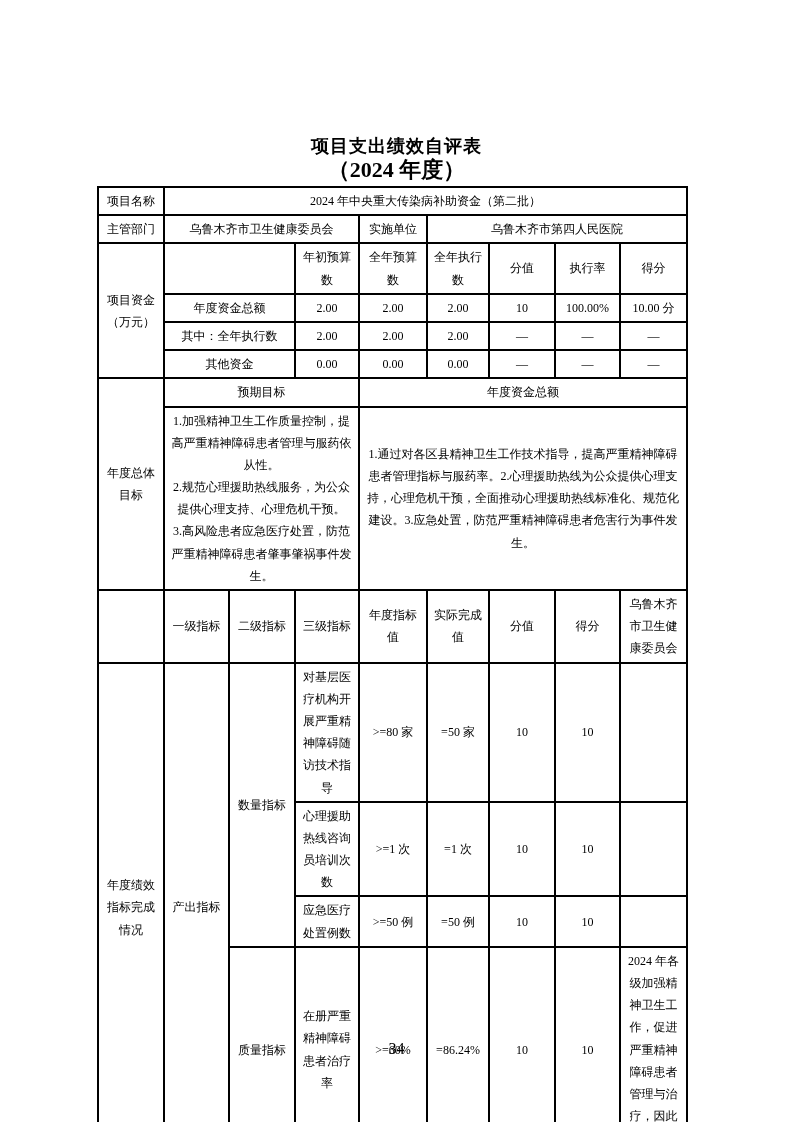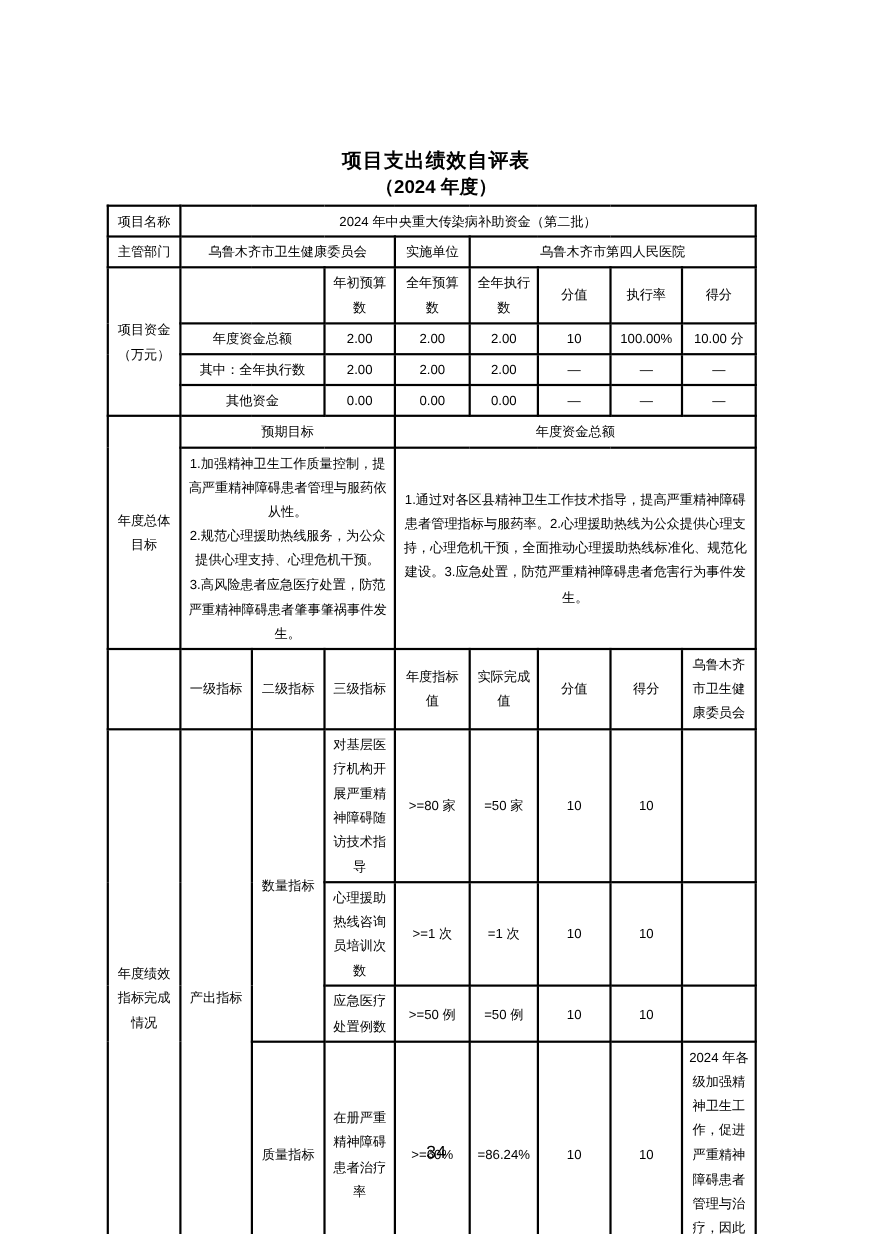--- a/index.html
+++ b/index.html
@@ -4,37 +4,37 @@
 <style>
   * { margin: 0; padding: 0; box-sizing: border-box; }
   html, body { background: #ffffff; }
   .page {
     position: relative;
     width: 793px;
     height: 1122px;
     margin: 0 auto;
     background: #ffffff;
     color: #000000;
-    font-family: Liberation Sans, sans-serif;
+    font-family: Liberation Serif, serif;
   }
   .title-block {
     position: absolute;
     top: 134px;
     left: 0;
     width: 100%;
     text-align: center;
   }
   .doc-title {
     font-size: 18px;
     font-weight: 600;
     line-height: 24px;
     letter-spacing: 1px;
   }
   .doc-subtitle {
-    font-size: 17px;
+    font-size: 22px;
     font-weight: 600;
     line-height: 23px;
   }
   table.selfeval {
     position: absolute;
     left: 97px;
     top: 186px;
     width: 589px;
     border-collapse: collapse;
     table-layout: fixed;

